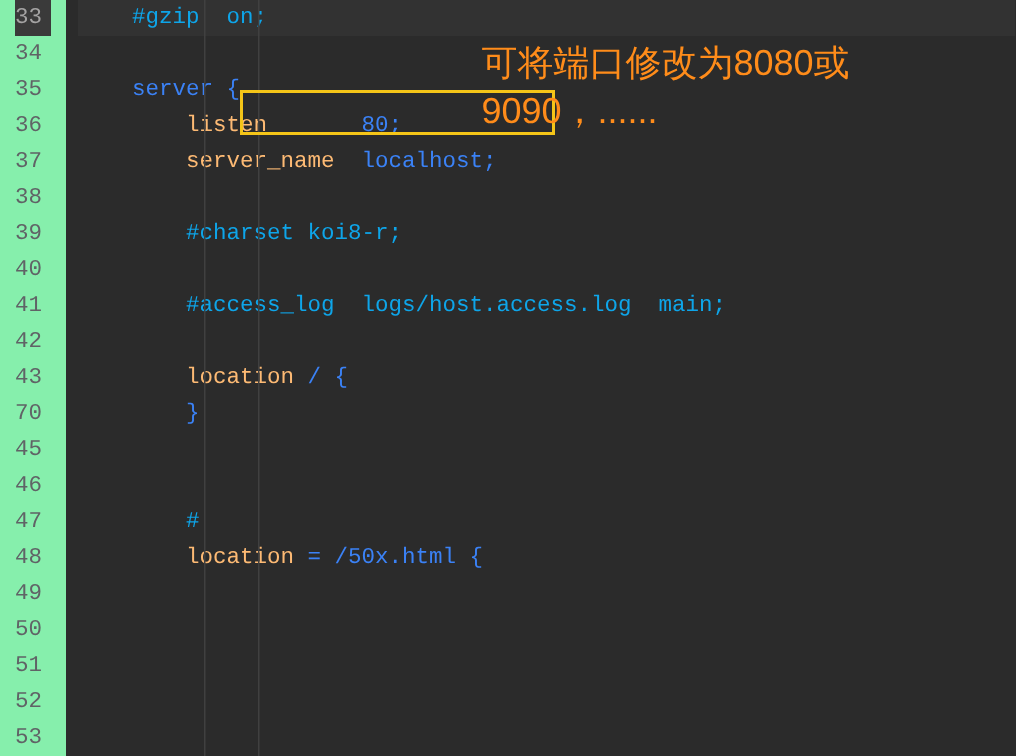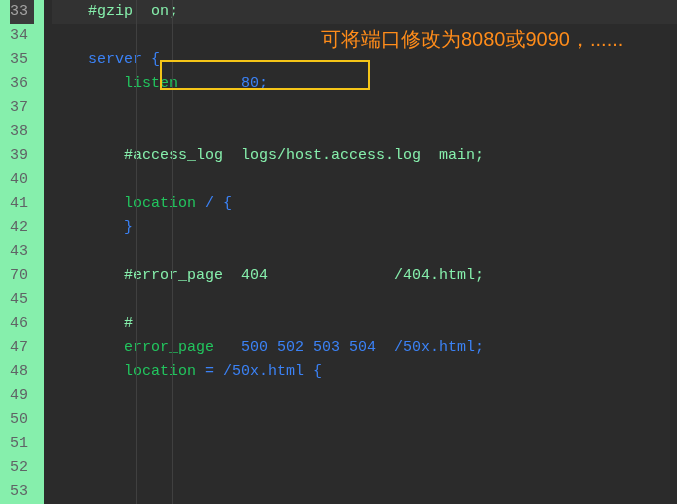--- a/index.html
+++ b/index.html
@@ -44,33 +44,33 @@
       position: relative;
     }
     .code-line {
       height: 24px;
       line-height: 24px;
       white-space: pre;
     }
     .code-line.current {
       background: #323232;
     }
-    .c-comment { color: #86efac; }
-    .c-keyword { color: #22c55e; }
+    .c-comment { color: #0ea5e9; }
+    .c-keyword { color: #fdba74; }
     .c-text { color: #3b82f6; }
     .highlight-box {
       position: absolute;
       border: 2px solid #f5c518;
       pointer-events: none;
     }
     .annotation {
       position: absolute;
       color: #ff8c1a;
       font-family: "Microsoft YaHei", sans-serif;
-      font-size: 20px;
+      font-size: 24px;
       font-weight: 500;
     }
     .vertical-guide {
       position: absolute;
       top: 0;
       bottom: 0;
       width: 1px;
       background: #404040;
     }
   </style>
@@ -103,26 +103,26 @@
     </div>
   <div class="code-area" id="code">
     <div class="vertical-guide" id="guide-a" style="left: 92px;"></div>
     <div class="vertical-guide" id="guide-b" style="left: 128px;"></div>
     <div class="highlight-box" id="hl" style="top: 60px; left: 116px; width: 210px; height: 30px;"></div>
     <div class="annotation" id="annot" style="top: 26px; left: 277px;">可将端口修改为8080或9090，......</div>
   <div class="code-line current"><span class="c-comment">    #gzip  on;</span></div>
       <div class="code-line"><span class="c-text"></span></div>
       <div class="code-line"><span class="c-text">    server {</span></div>
       <div class="code-line"><span class="c-keyword">        listen       </span><span class="c-text">80;</span></div>
+      <div class="code-line"><span class="c-keyword">        server_name  </span><span class="c-text">localhost;</span></div>
       <div class="code-line"><span class="c-text"></span></div>
+      <div class="code-line"><span class="c-comment">        #charset koi8-r;</span></div>
       <div class="code-line"><span class="c-text"></span></div>
       <div class="code-line"><span class="c-comment">        #access_log  logs/host.access.log  main;</span></div>
       <div class="code-line"><span class="c-text"></span></div>
       <div class="code-line"><span class="c-keyword">        location </span><span class="c-text">/ {</span></div>
       <div class="code-line"><span class="c-text">        }</span></div>
       <div class="code-line"><span class="c-text"></span></div>
-      <div class="code-line"><span class="c-comment">        #error_page  404              /404.html;</span></div>
       <div class="code-line"><span class="c-text"></span></div>
       <div class="code-line"><span class="c-comment">        #</span></div>
-      <div class="code-line"><span class="c-keyword">        error_page   </span><span class="c-text">500 502 503 504  /50x.html;</span></div>
       <div class="code-line"><span class="c-keyword">        location </span><span class="c-text">= /50x.html {</span></div>
     </div>
 </div>
 
 </body></html>

